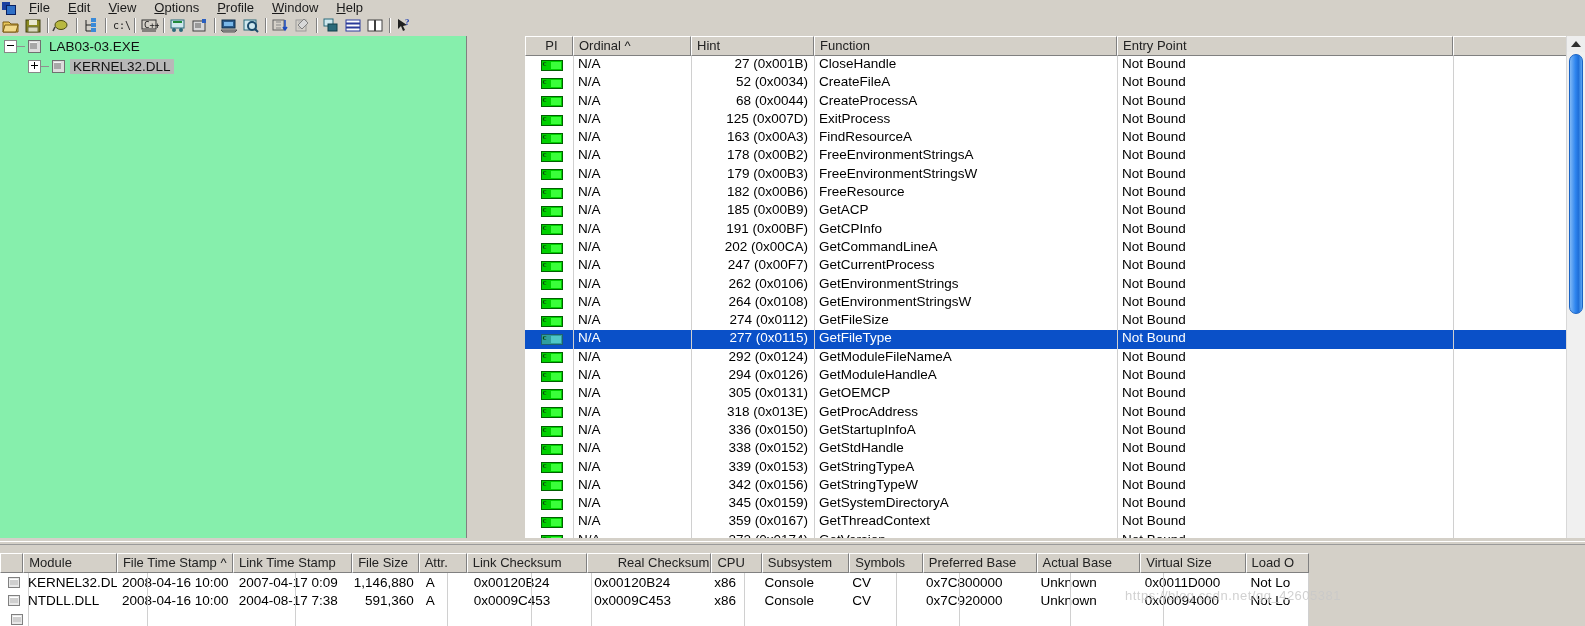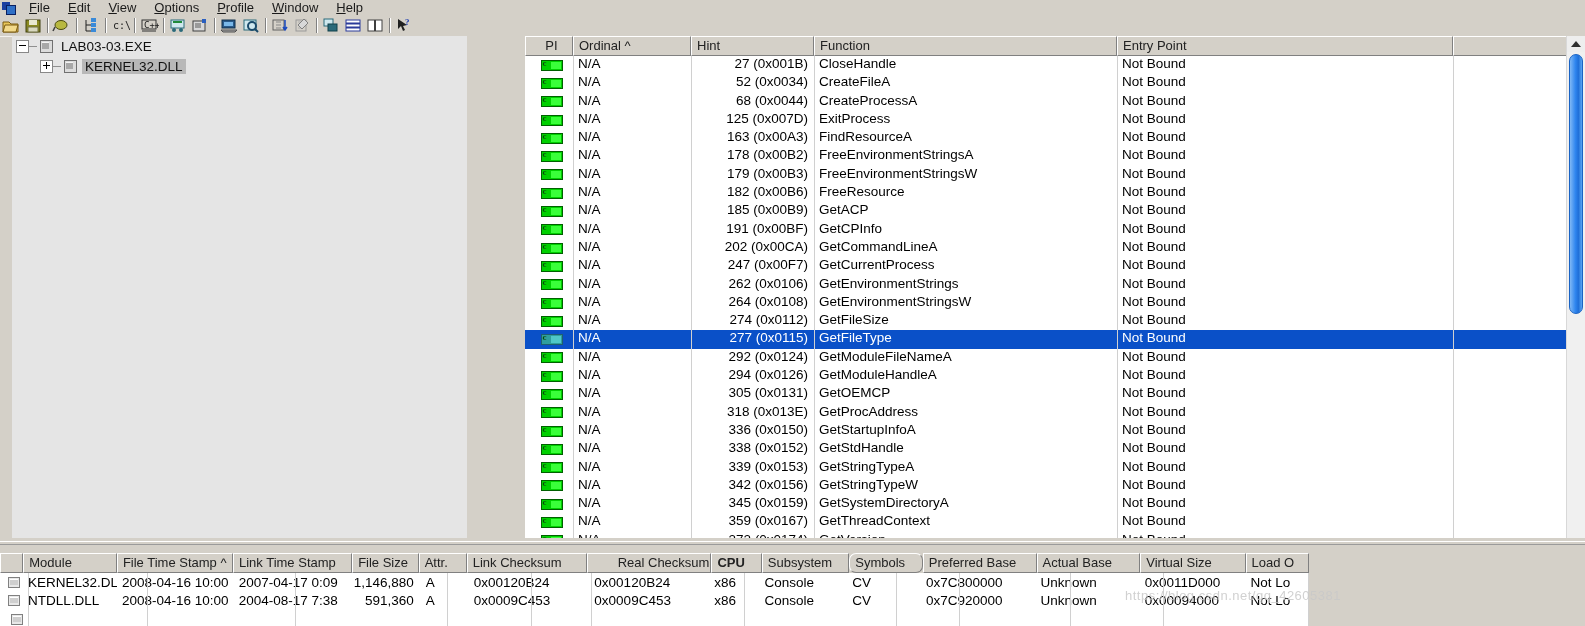--- a/index.html
+++ b/index.html
@@ -22,22 +22,22 @@
 
   
   .toolbar{position:absolute;left:0;top:15px;width:1585px;height:21px;background:#d4d0c8;display:flex;align-items:center;
            border-bottom:1px solid #f3f1ee;}
   .tbtn{width:20px;height:19px;margin:0 1px;position:relative;flex:none;}
   .tsep{width:7px;height:19px;flex:none;position:relative;}
   .tsep::after{content:"";position:absolute;left:3px;top:2px;width:1px;height:15px;background:#808080;border-right:1px solid #fff;}
   .tbtn svg{display:block;}
 
   
-  .treepane{position:absolute;left:0;top:36px;width:466px;height:502px;background:#e5e5e5;
-            border-right:1px solid #808080;overflow:hidden;margin-left:12px;}
+  .treepane{position:absolute;left:0;top:36px;width:466px;height:502px;background:#86efac;
+            border-right:1px solid #808080;overflow:hidden;}
   .trow{height:20px;display:flex;align-items:center;white-space:nowrap;}
   .trow.lvl0{padding-left:4px;}
   .trow.lvl1{padding-left:28px;}
   .pm{width:11px;height:11px;border:1px solid #888;background:#fff;position:relative;flex:none;margin-right:0px;}
   .pm::before{content:"";position:absolute;left:2px;top:4px;width:7px;height:1px;background:#000;}
   .pm.plus::after{content:"";position:absolute;left:5px;top:1px;width:1px;height:7px;background:#000;}
   .dash{width:8px;height:1px;background:#909090;flex:none;}
   .modicon{width:14px;height:12px;flex:none;margin:0 5px 0 2px;position:relative;}
   .modicon .outer{position:absolute;left:1px;top:0;width:11px;height:11px;border:1px solid #707070;background:#dcdcdc;}
   .modicon .inner{position:absolute;left:3px;top:2px;width:7px;height:6px;background:#a8a8a8;border-top:1px solid #f4f4f4;}
@@ -584,23 +584,23 @@
   <div class="modpane">
     <div class="lvhdr" id="module-header">
         <div class="hc" style="width: 28px;"></div>
         <div class="hc" style="width: 119px;">Module</div>
         <div class="hc" style="width: 148px;">File Time Stamp ^</div>
         <div class="hc" style="width: 152px;">Link Time Stamp</div>
         <div class="hc" style="width: 84px;">File Size</div>
         <div class="hc" style="width: 60px;">Attr.</div>
         <div class="hc" style="width: 153px;">Link Checksum</div>
         <div class="hc" style="width: 152px; padding-left: 30px;">Real Checksum</div>
-        <div class="hc" style="width: 63px; font-weight: bold;">CPU</div>
+        <div class="hc" style="width: 63px;">CPU</div>
         <div class="hc" style="width: 111px;">Subsystem</div>
-        <div class="hc" style="width: 93px; border-radius: 7px;">Symbols</div>
+        <div class="hc" style="width: 93px;">Symbols</div>
         <div class="hc" style="width: 145px;">Preferred Base</div>
         <div class="hc" style="width: 132px;">Actual Base</div>
         <div class="hc" style="width: 134px;">Virtual Size</div>
         <div class="hc" style="width: 80px;">Load O</div>
       </div>
     <div class="rows" id="module-rows">
         <div class="mrow">
           <div class="mcell c-chk">
             <div class="chk"></div>
           </div>

